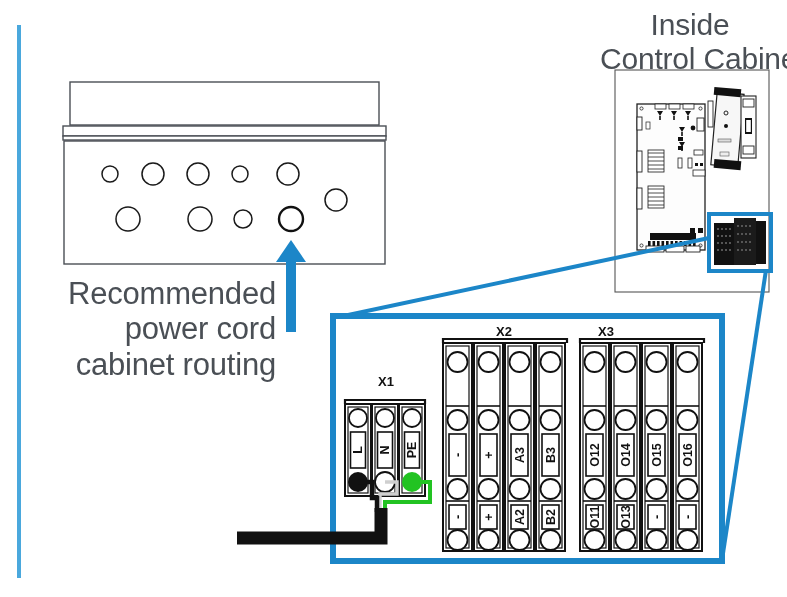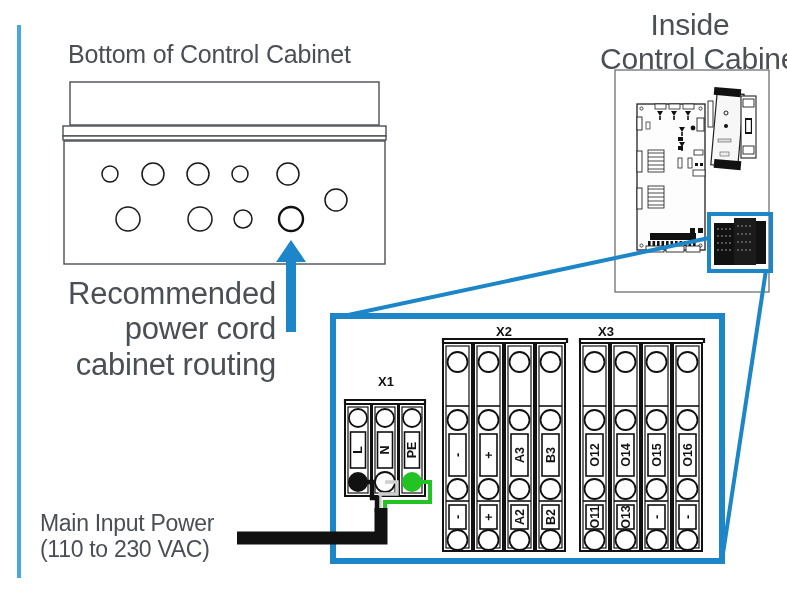--- a/index.html
+++ b/index.html
@@ -340,31 +340,28 @@
       <circle cx="687.5" cy="420" r="10" fill="#fff" stroke="#111" stroke-width="1.8"></circle>
       <rect x="679" y="434" width="17" height="42" fill="#fff" stroke="#111" stroke-width="1.6"></rect>
       <circle cx="687.5" cy="489" r="10" fill="#fff" stroke="#111" stroke-width="1.8"></circle>
       <line x1="676" y1="501" x2="699" y2="501" stroke="#111" stroke-width="1.6"></line>
       <rect x="679" y="505" width="17" height="24" fill="#fff" stroke="#111" stroke-width="1.6"></rect>
       <circle cx="687.5" cy="540" r="10" fill="#fff" stroke="#111" stroke-width="1.8"></circle>
     </g>
 
   </svg>
 
-  <div class="htxt" id="title-bottom-cabinet">Bottom of Control Cabinet</div>
 
   <div class="htxt" id="title-inside-cabinet">Inside
 Control Cabinet</div>
 
   <div class="htxt" id="label-routing">Recommended
 power cord
 cabinet routing</div>
 
-  <div class="htxt" id="label-main-power">Main Input Power
-(110 to 230 VAC)</div>
 
   <div class="blk xhead" id="x1-head">X1</div>
   <div class="blk xhead" id="x2-head">X2</div>
   <div class="blk xhead" id="x3-head">X3</div>
 
   <div class="termtxt" style="left:337px;top:443px;width:42px;">L</div>
   <div class="termtxt" style="left:364px;top:443px;width:42px;">N</div>
   <div class="termtxt" style="left:391px;top:443px;width:42px;">PE</div>
 
   <div class="termtxt" style="left:437px;top:448px;width:42px;">-</div>

